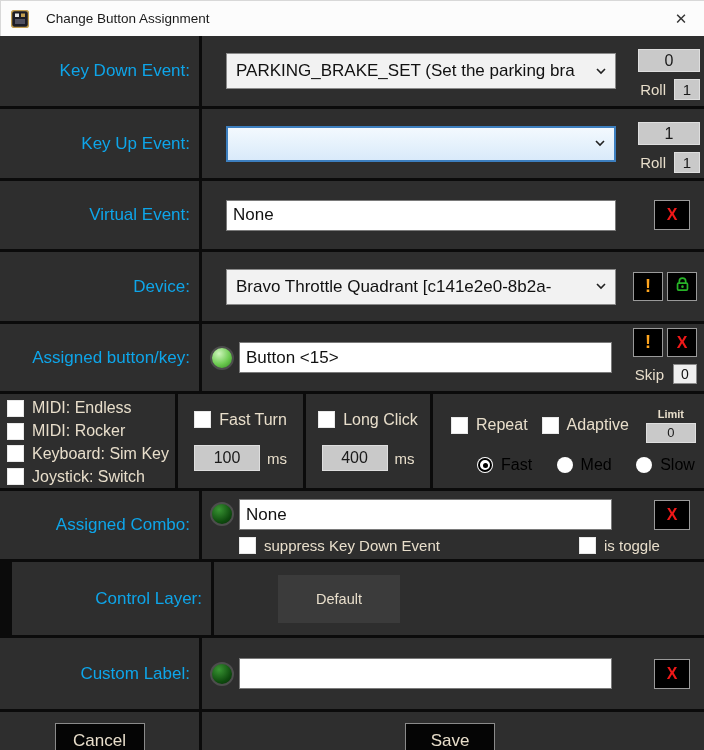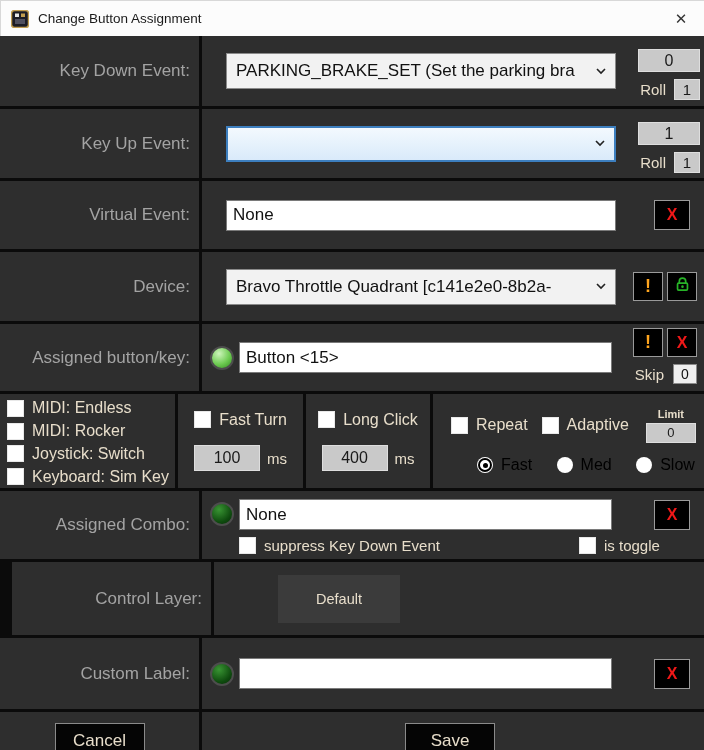--- a/index.html
+++ b/index.html
@@ -3,35 +3,35 @@
 <meta charset="utf-8">
 <style>
   html,body{margin:0;padding:0;background:#000;}
   .window{
     width:704px;height:750px;overflow:hidden;position:relative;
     font-family:"Liberation Sans",sans-serif;background:#0b0b0b;
   }
   
   .titlebar{
     height:36px;background:#fcfcfc;display:flex;align-items:center;
-    padding-left:10px;box-sizing:border-box;border-left:1px solid #d8d8d8;border-top:1px solid #d8d8d8;
+    padding-left:10px;box-sizing:border-box;border-left:1px solid #d8d8d8;border-top:1px solid #d8d8d8;gap:8px;
   }
   .titlebar .app-icon{width:18px;height:18px;margin-right:9px;flex:0 0 auto;}
   .titlebar .title{font-size:13.5px;color:#1a1a1a;flex:1;}
   .titlebar .close{
     width:46px;height:36px;display:flex;align-items:center;justify-content:center;
     font-size:15px;color:#333;cursor:default;
   }
   
   .row{display:flex;background:#2e2e2e;border-bottom:3px solid #0b0b0b;box-sizing:border-box;}
   .lcell{
     width:202px;flex:0 0 202px;border-right:3px solid #0b0b0b;box-sizing:border-box;
     display:flex;align-items:center;justify-content:flex-end;padding-right:9px;
   }
-  .lcell .lab{color:#a3a3a3;font-size:17px;text-align:right;}
+  .lcell .lab{color:#0ea5e9;font-size:17px;text-align:right;}
   .rcell{flex:1;position:relative;display:flex;align-items:center;}
   
   .dropdown{
     position:absolute;left:24px;width:390px;height:36px;box-sizing:border-box;
     background:#f2f2f2;border:1px solid #8a8a8a;display:flex;align-items:center;
     padding:0 9px;font-size:17px;color:#111;
   }
   .dropdown .dd-text{flex:1;white-space:nowrap;overflow:hidden;}
   .dropdown.focused{
     background:linear-gradient(#f3f9fe,#d9eafa);border:2px solid #3d7fbf;
@@ -263,25 +263,25 @@
       <div class="cb-item">
         <span class="checkbox"></span>
         <span class="cb-lab">MIDI: Endless</span>
       </div>
       <div class="cb-item">
         <span class="checkbox"></span>
         <span class="cb-lab">MIDI: Rocker</span>
       </div>
       <div class="cb-item">
         <span class="checkbox"></span>
+        <span class="cb-lab">Keyboard: Sim Key</span>
+      </div>
+      <div class="cb-item">
+        <span class="checkbox"></span>
         <span class="cb-lab">Joystick: Switch</span>
-      </div>
-      <div class="cb-item">
-        <span class="checkbox"></span>
-        <span class="cb-lab">Keyboard: Sim Key</span>
       </div>
     </div>
 
     <div class="panel timed">
       <div class="cb-item">
         <span class="checkbox"></span>
         <span class="cb-lab">Fast Turn</span>
       </div>
       <div class="msrow">
         <input class="msbox" type="text" value="100" style="">

